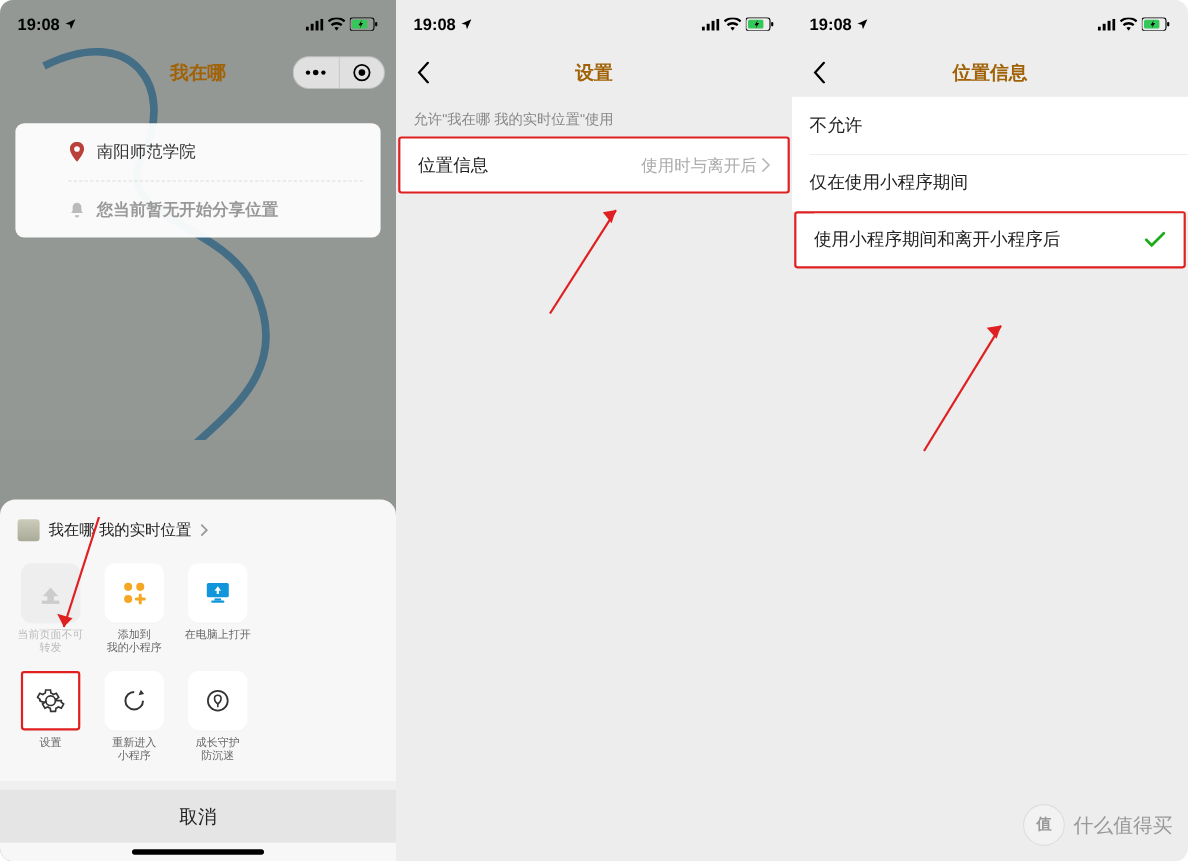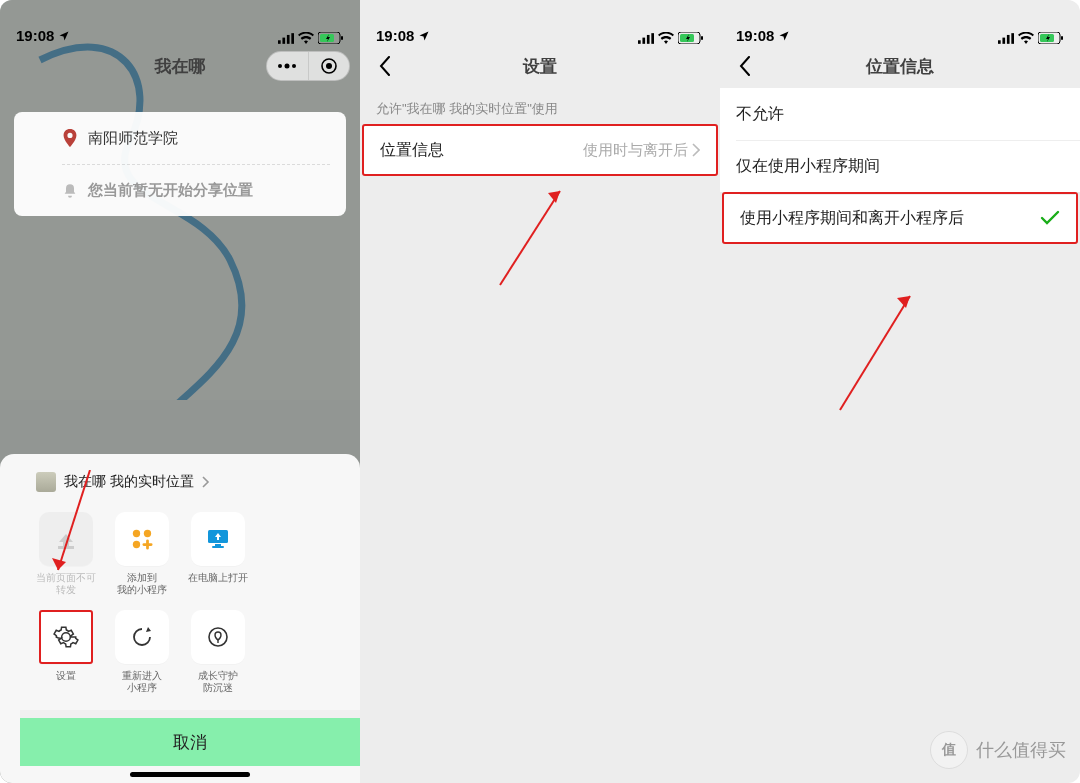--- a/index.html
+++ b/index.html
@@ -1,29 +1,29 @@
 <!DOCTYPE html>
 <html><head>
   <meta charset="utf-8">
   <style>
     * { margin: 0; padding: 0; box-sizing: border-box; font-family: -apple-system, "PingFang SC", "Helvetica Neue", sans-serif; }
     body { width: 1080px; height: 783px; display: flex; background: #fff; position: relative; border-radius: 12px; overflow: hidden; }
     .screen { width: 360px; height: 783px; position: relative; background: #ededed; overflow: hidden; }
 
     
-    .status-bar { height: 44px; display: flex; align-items: flex-end; justify-content: space-between; padding: 0 16px; font-size: 15px; font-weight: 600; color: #000; }
+    .status-bar { height: 44px; display: flex; align-items: center; justify-content: space-between; padding: 0 16px; font-size: 15px; font-weight: 600; color: #000; }
     .status-bar.light { background: transparent; }
     .status-left { display: flex; align-items: center; gap: 4px; }
     .status-right { display: flex; align-items: center; gap: 4px; }
     .loc-arrow { display: inline-block; }
     .signal-icons { display: flex; align-items: center; gap: 4px; }
 
     
     .nav-bar { height: 44px; display: flex; align-items: center; justify-content: center; position: relative; padding: 0 12px; }
-    .nav-title { font-size: 17px; font-weight: 600; color: #404040; }
+    .nav-title { font-size: 17px; font-weight: 600; color: #a16207; }
     .nav-back { position: absolute; left: 10px; top: 50%; transform: translateY(-50%); width: 30px; height: 30px; display: flex; align-items: center; justify-content: center; }
     .capsule { position: absolute; right: 10px; top: 50%; transform: translateY(-50%); width: 84px; height: 30px; border: 1px solid rgba(0,0,0,.15); border-radius: 15px; display: flex; background: rgba(255,255,255,.7); }
     .capsule .dot-btn { flex: 1; display: flex; align-items: center; justify-content: center; border-right: 1px solid rgba(0,0,0,.1); }
     .capsule .close-btn { flex: 1; display: flex; align-items: center; justify-content: center; }
 
     
     .s1-bg { position: absolute; inset: 0; background: #d9e0db; }
     .s1-map { position: absolute; inset: 0; }
     .overlay-dim { position: absolute; inset: 0; background: rgba(60,60,60,.45); }
     .card1 { position: absolute; left: 14px; right: 14px; top: 112px; background: rgba(255,255,255,.95); border-radius: 8px; padding: 0 16px; }
@@ -34,21 +34,21 @@
 
     .sheet { position: absolute; left: 0; right: 0; bottom: 0; background: #f7f7f7; border-top-left-radius: 14px; border-top-right-radius: 14px; padding-top: 14px; }
     .sheet-title-row { display: flex; align-items: center; gap: 8px; padding: 4px 16px 12px; font-size: 14px; color: #222; }
     .avatar { width: 20px; height: 20px; border-radius: 3px; background: linear-gradient(#ccb,#aa9); }
     .grid-row { display: flex; gap: 12px; padding: 8px 14px 6px; }
     .grid-item { width: 64px; display: flex; flex-direction: column; align-items: center; gap: 6px; }
     .grid-icon { width: 54px; height: 54px; border-radius: 10px; background: #fff; display: flex; align-items: center; justify-content: center; box-shadow: 0 1px 0 rgba(0,0,0,.02); }
     .grid-icon.disabled { background: #eee; }
     .grid-label { font-size: 10px; color: #666; text-align: center; line-height: 1.2; white-space: pre-line; }
     .grid-label.disabled { color: #bbb; }
-    .cancel-btn { height: 56px; display: flex; align-items: center; justify-content: center; font-size: 17px; color: #222; border-top: 8px solid #f0f0f0; background: #86efac; margin-top: 10px; }
+    .cancel-btn { height: 56px; display: flex; align-items: center; justify-content: center; font-size: 17px; color: #222; border-top: 8px solid #f0f0f0; background: #e5e5e5; margin-top: 10px; }
     .home-ind { width: 120px; height: 5px; background: #000; border-radius: 3px; margin: 6px auto 6px; }
 
     .highlight-box { border: 2px solid #e02020; border-radius: 3px; }
 
     
     .s23 { background: #ededed; }
     .section-desc { font-size: 13px; color: #888; padding: 12px 16px 6px; }
     .list-cell { background: #fff; display: flex; align-items: center; justify-content: space-between; padding: 0 16px; height: 52px; font-size: 16px; color: #222; position: relative; }
     .list-cell + .list-cell::before { content:""; position:absolute; left:16px; right:0; top:0; height:1px; background:#eee; }
     .cell-value { color: #aaa; font-size: 15px; display: flex; align-items: center; gap: 4px; }
@@ -146,21 +146,21 @@
         </span>
       <span style="color:#999">您当前暂无开始分享位置</span>
     </div>
   </div>
 
   <svg class="arrow-ann" style="left:50px; top:470px; z-index:4;" width="50" height="110" viewBox="0 0 50 110">
     <line x1="40" y1="0" x2="8" y2="100" stroke="#e02020" stroke-width="2"></line>
     <polygon points="8,100 2,88 16,92" fill="#e02020"></polygon>
   </svg>
 
-  <div class="sheet" style="z-index:3;padding-left:20px;">
+  <div class="sheet" style="z-index:3;">
     <div class="sheet-title-row">
       <span class="avatar"></span>
       <span>我在哪 我的实时位置</span>
       <span style="color:#999">
           <svg width="8" height="12" viewBox="0 0 8 12">
             <path d="M1 1l5 5-5 5" stroke="currentColor" stroke-width="1.6" fill="none"></path>
           </svg>
         </span>
     </div>
 

